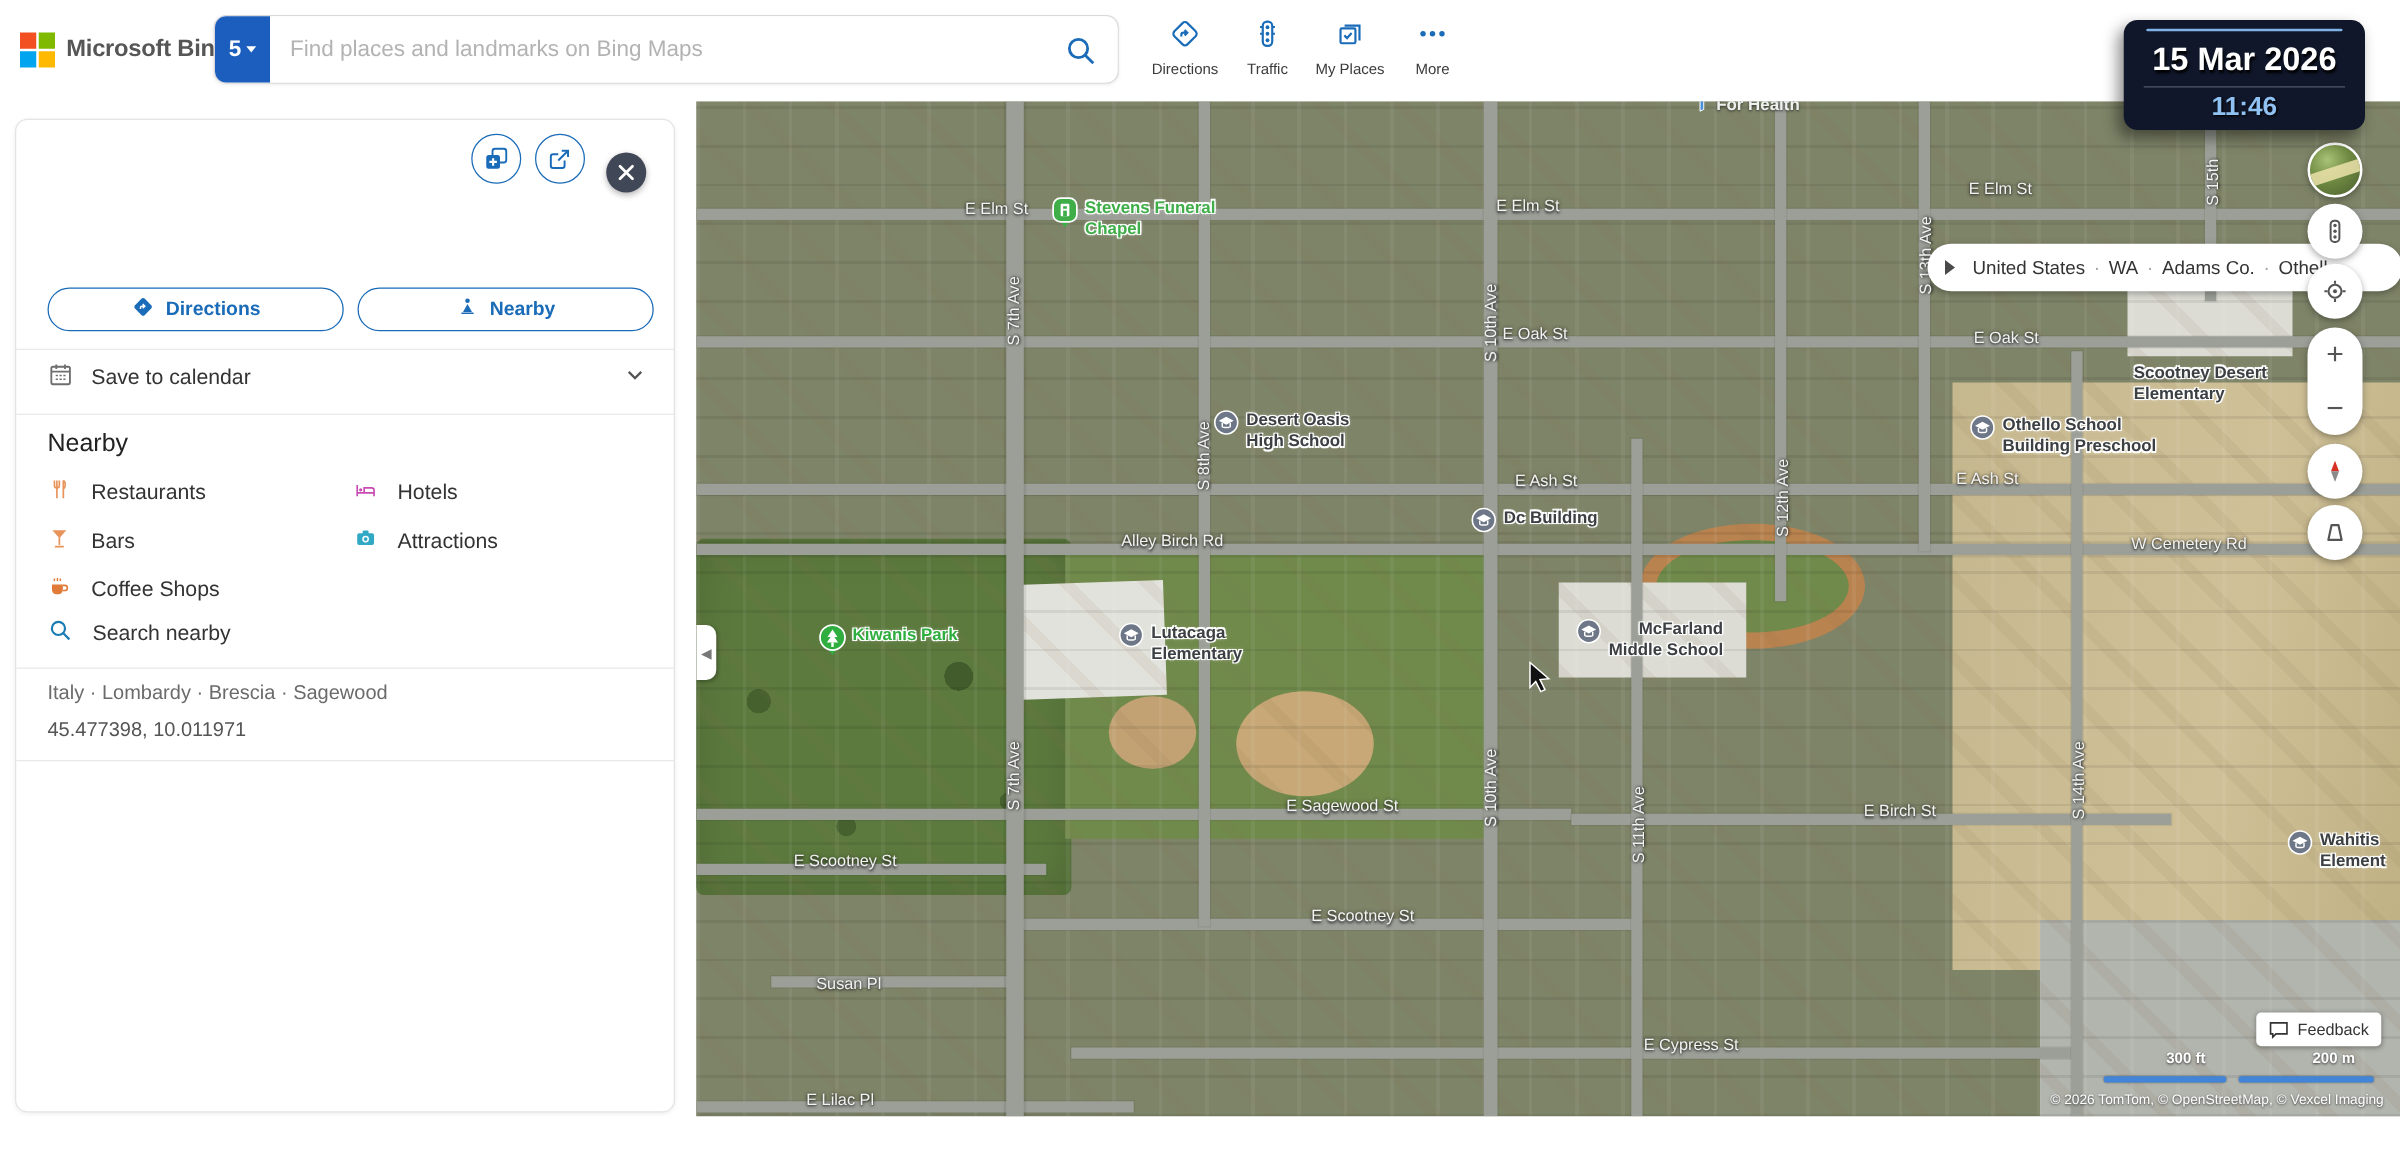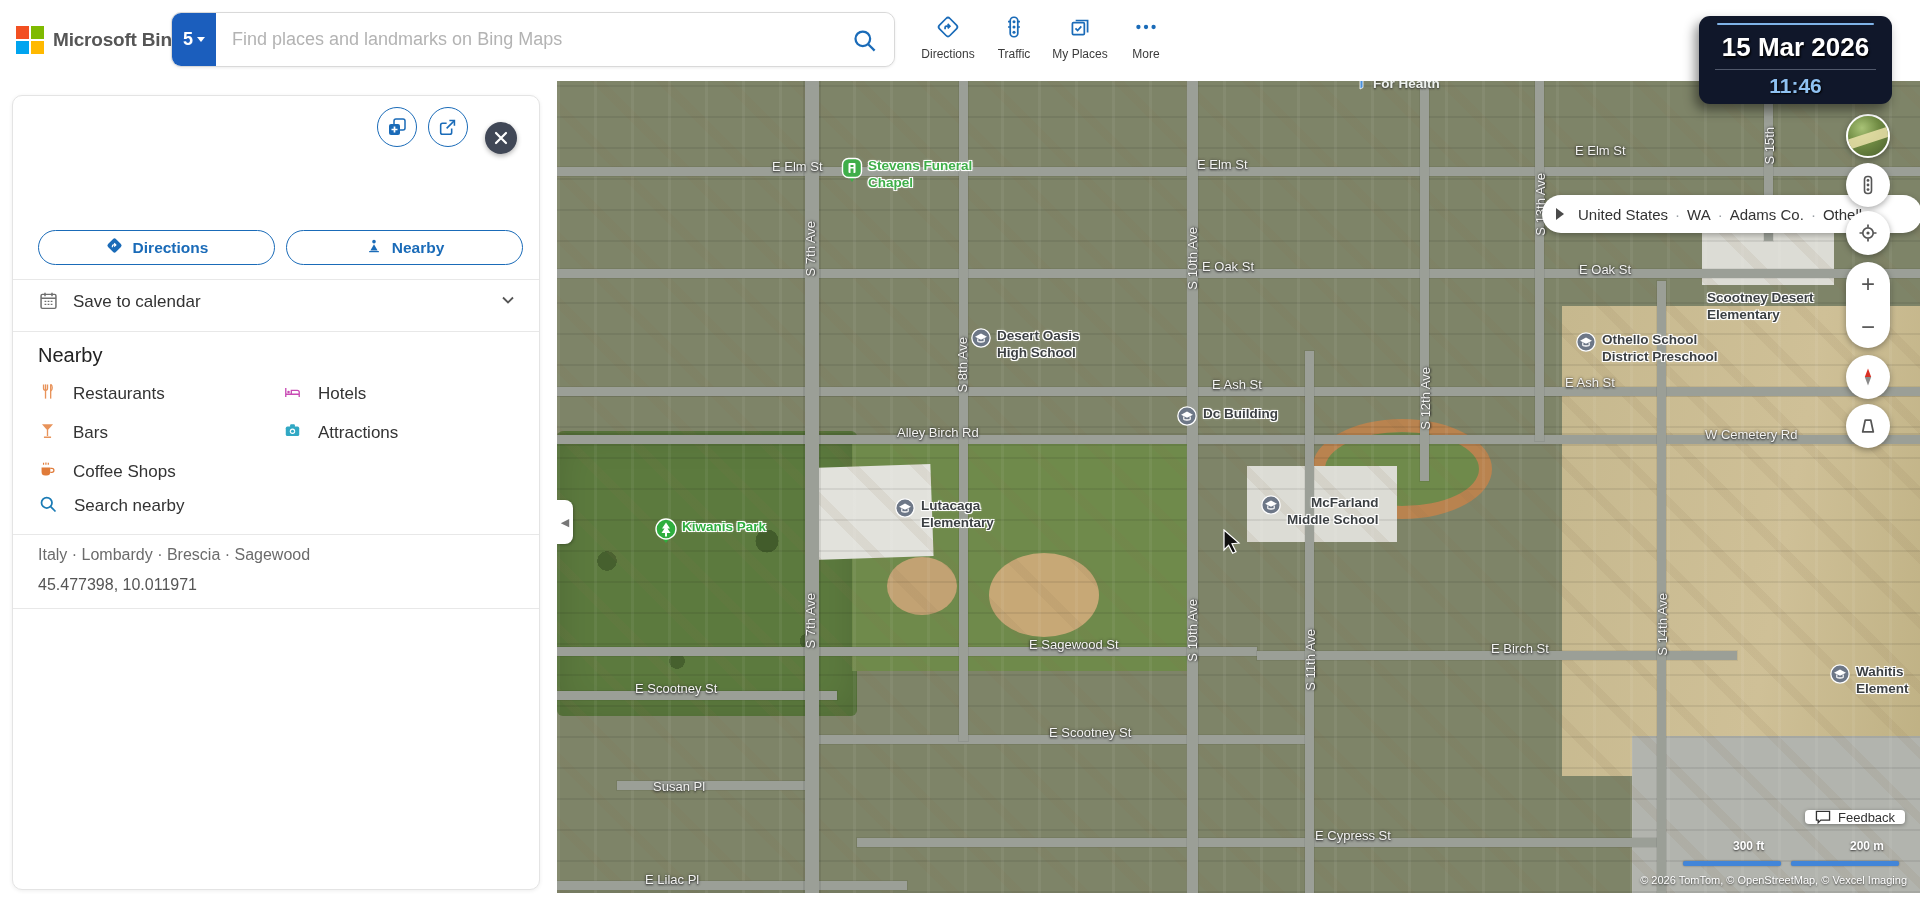--- a/index.html
+++ b/index.html
@@ -112,21 +112,21 @@
   .ctl-traffic { top:49px; }
   .ctl-locate { top:97px; }
   .zoom-capsule { position:absolute; top:148px; left:0; width:44px; height:86px; background:#fff; border-radius:22px;
     box-shadow:0 2px 6px rgba(0,0,0,.35); }
   .zoom-half { position:absolute; left:0; width:44px; height:43px; display:flex; align-items:center;
     justify-content:center; font-size:24px; color:#555; cursor:pointer; }
   .zoom-in { top:0; } .zoom-out { top:43px; }
   .ctl-compass { top:241px; }
   .ctl-perspective { top:290px; }
 
-  .feedback-btn { position:absolute; left:1248px; top:729px; height:14px; background:#fff; border-radius:4px;
+  .feedback-btn { position:absolute; left:1248px; top:729px; height:27px; background:#fff; border-radius:4px;
     box-shadow:0 1px 4px rgba(0,0,0,.35); display:flex; align-items:center; gap:7px; padding:0 10px;
     font-size:13px; color:#333; cursor:pointer; z-index:20; }
 
   .scale-wrap { position:absolute; left:1118px; top:758px; width:232px; z-index:18; }
   .scale-text { position:absolute; top:0; font-size:12px; font-weight:700; color:#fff; text-shadow:0 1px 2px #333; }
   .scale-bar { position:absolute; top:22px; height:5px; background:#4285d8; border-radius:2px; box-shadow:0 0 2px rgba(0,0,0,.4); }
   .copyright { position:absolute; left:950px; top:793px; width:400px; text-align:right; font-size:11px;
     color:#fff; text-shadow:0 1px 2px #333; z-index:18; }
 
   .cursor { position:absolute; left:665px; top:448px; z-index:50; }
@@ -445,21 +445,21 @@
       <div class="poi-label school" data-name="map-poi-label" style="left: 619px; top: 324px;">
         <span class="poi-icon" data-name="school-poi-icon"><svg width="22" height="22" viewBox="0 0 24 24">
             <circle cx="12" cy="12" r="10" fill="#6d7787" stroke="#fff" stroke-width="1.4"></circle>
             <path d="M5.5 10.5L12 7l6.5 3.5L12 14z" fill="#fff"></path>
             <path d="M8.5 12.5v3c0 1.2 7 1.2 7 0v-3" fill="none" stroke="#fff" stroke-width="1.3"></path>
           </svg></span>
         <span class="poi-text" data-name="poi-label-text">
           <div>Dc Building</div>
         </span>
       </div>
-      <div class="poi-label park" data-name="map-poi-label" style="left: 98px; top: 418px; margin-top: 19px;">
+      <div class="poi-label park" data-name="map-poi-label" style="left: 98px; top: 418px;">
         <span class="poi-icon" data-name="park-poi-icon"><svg width="22" height="26" viewBox="0 0 22 26">
             <path d="M11 25l-3-4h6z" fill="#2fae3f"></path>
             <circle cx="11" cy="11" r="10" fill="#2fae3f" stroke="#fff" stroke-width="1.4"></circle>
             <path d="M11 4.5l4 6h-2.5l3 4.5H6.5l3-4.5H7z" fill="#fff"></path>
             <rect x="10" y="15" width="2" height="3.5" fill="#fff"></rect>
           </svg></span>
         <span class="poi-text" data-name="poi-label-text">
           <div>Kiwanis Park</div>
         </span>
       </div>
@@ -492,21 +492,21 @@
         </span>
       </div>
       <div class="poi-label school" data-name="map-poi-label" style="left: 1018px; top: 250px;">
         <span class="poi-icon" data-name="school-poi-icon"><svg width="22" height="22" viewBox="0 0 24 24">
             <circle cx="12" cy="12" r="10" fill="#6d7787" stroke="#fff" stroke-width="1.4"></circle>
             <path d="M5.5 10.5L12 7l6.5 3.5L12 14z" fill="#fff"></path>
             <path d="M8.5 12.5v3c0 1.2 7 1.2 7 0v-3" fill="none" stroke="#fff" stroke-width="1.3"></path>
           </svg></span>
         <span class="poi-text" data-name="poi-label-text">
           <div>Othello School</div>
-          <div>District Preschool</div>
+          <div>Building Preschool</div>
         </span>
       </div>
       <div class="poi-label school" data-name="map-poi-label" style="left: 1272px; top: 582px;">
         <span class="poi-icon" data-name="school-poi-icon"><svg width="22" height="22" viewBox="0 0 24 24">
             <circle cx="12" cy="12" r="10" fill="#6d7787" stroke="#fff" stroke-width="1.4"></circle>
             <path d="M5.5 10.5L12 7l6.5 3.5L12 14z" fill="#fff"></path>
             <path d="M8.5 12.5v3c0 1.2 7 1.2 7 0v-3" fill="none" stroke="#fff" stroke-width="1.3"></path>
           </svg></span>
         <span class="poi-text" data-name="poi-label-text">
           <div>Wahitis</div>

